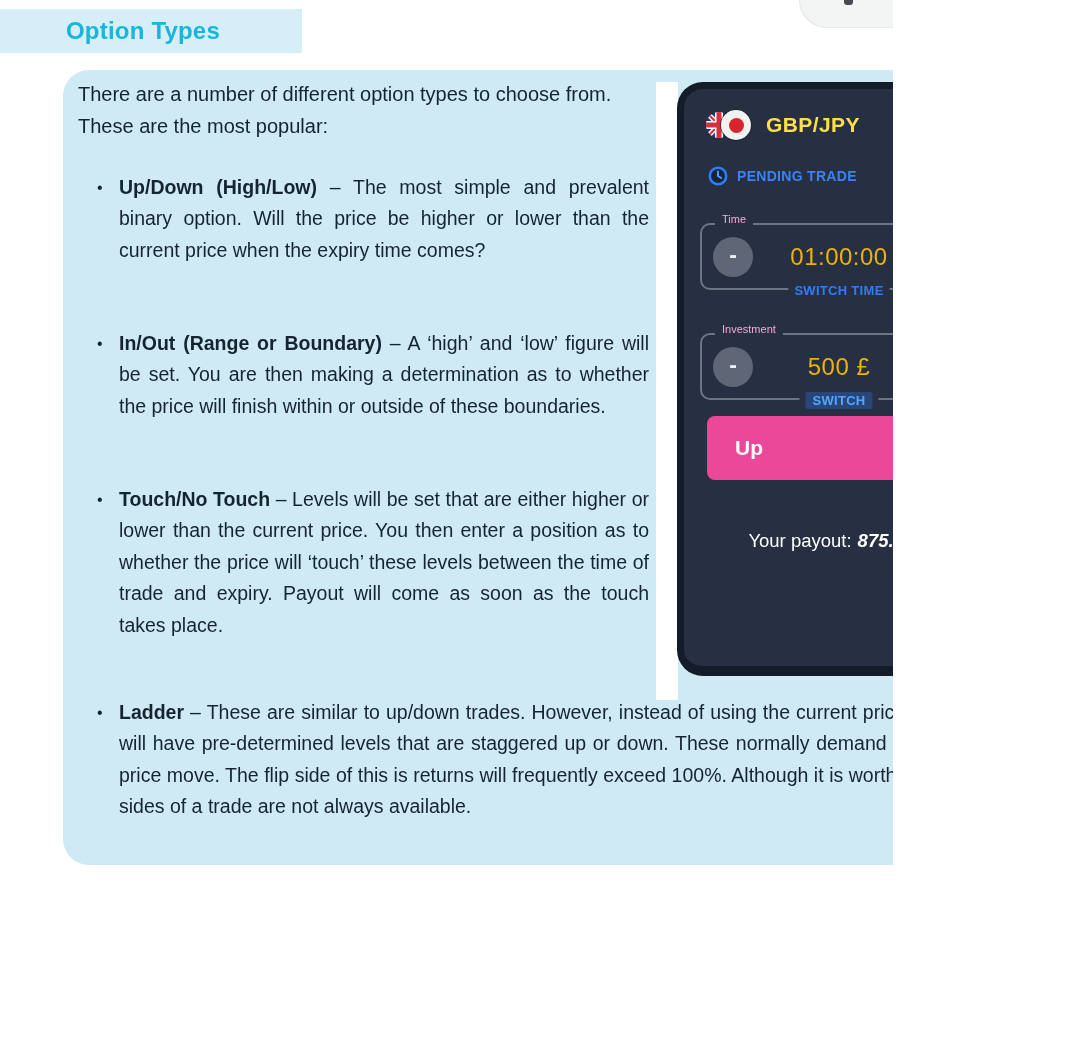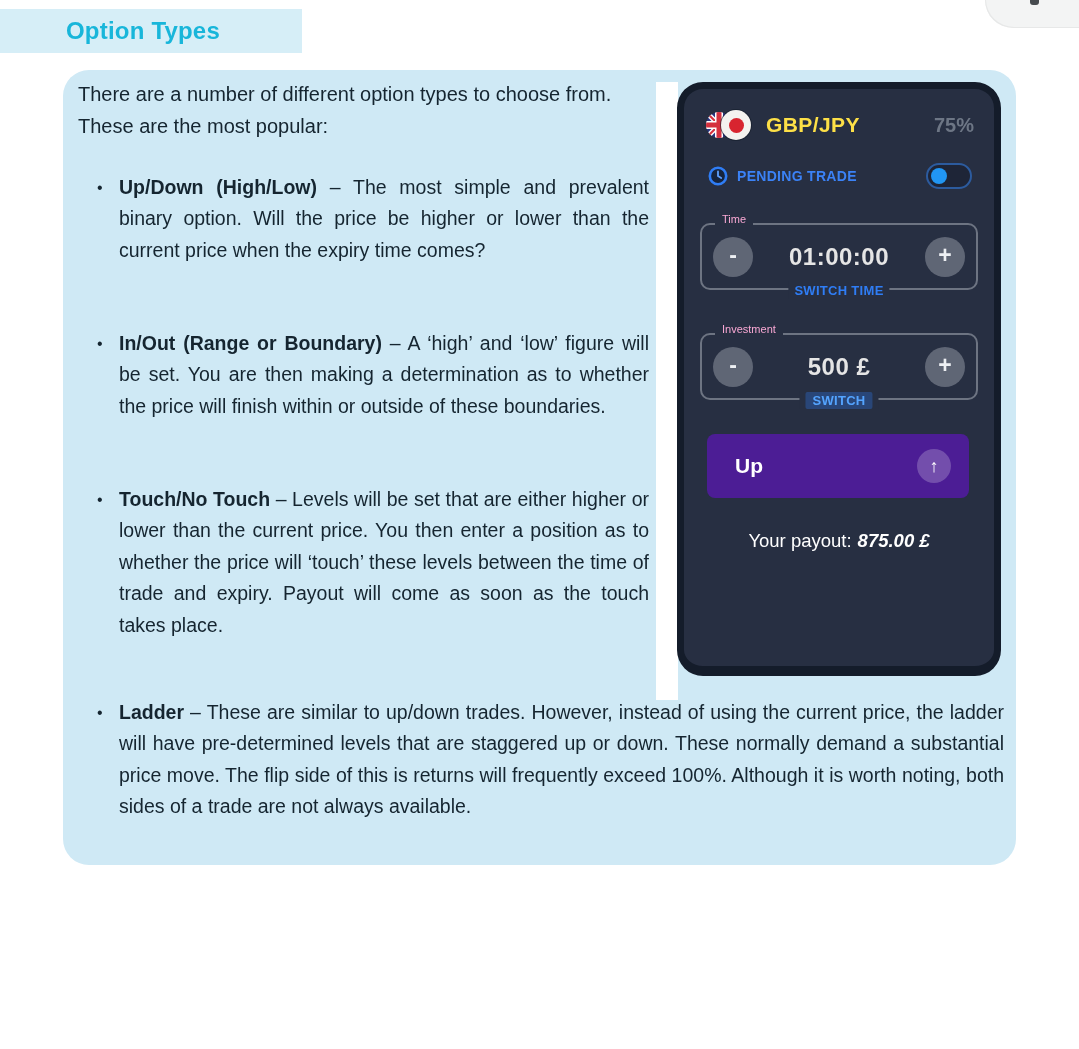--- a/index.html
+++ b/index.html
@@ -1,17 +1,17 @@
 <!DOCTYPE html>
 <html><head>
 <meta charset="utf-8">
 <style>
   html,body{margin:0;padding:0;background:#ffffff;}
   body{font-family:"Liberation Sans","DejaVu Sans",sans-serif;}
-  .page{position:relative;width:1079px;height:1049px;background:#ffffff;overflow:hidden;}
+  .page{position:relative;width:893px;height:1049px;background:#ffffff;overflow:hidden;}
 
   
   .corner-blob{position:absolute;top:0;right:0;width:94px;height:28px;background:#f3f4f4;
     border-bottom-left-radius:30px;box-shadow:inset 1px -1px 0 #e7e8e8;}
   .corner-dot{position:absolute;top:0;right:40px;width:9px;height:5px;background:#474b4f;border-radius:0 0 3px 3px;}
 
   
   .title-hl{position:absolute;left:0;top:9px;width:302px;height:44px;background:#d6eef7;}
   .title-text{position:absolute;left:66px;top:0;height:44px;line-height:44px;
     font-size:24px;font-weight:bold;color:#18b6da;letter-spacing:.2px;}
@@ -53,27 +53,27 @@
     background:rgba(13,20,34,.35);box-sizing:border-box;cursor:pointer;}
   .toggle .knob{position:absolute;left:3px;top:3px;width:16px;height:16px;border-radius:50%;background:#2196f3;}
 
   .group{position:absolute;left:16px;width:278px;height:67px;border:2px solid #6d7482;border-radius:10px;box-sizing:border-box;}
   .g-time{top:134px;}
   .g-invest{top:244px;}
   .legend{position:absolute;top:-12px;left:13px;padding:0 7px;background:#272f42;color:#f9a8d4;font-size:11px;}
   .g-row{display:flex;align-items:center;justify-content:space-between;height:100%;padding:0 11px;box-sizing:border-box;}
   .stepper{width:40px;height:40px;border-radius:50%;background:#5f6675;color:#eef0f4;display:flex;align-items:center;
     justify-content:center;font-size:23px;font-weight:bold;line-height:1;cursor:pointer;padding-bottom:2px;box-sizing:border-box;}
-  .g-value{color:#e5e5e5;font-size:24px;font-weight:bold;letter-spacing:.5px;}
+  .g-value{color:#eab308;font-size:24px;font-weight:normal;letter-spacing:.5px;}
   .switch-wrap{position:absolute;bottom:-11px;left:50%;transform:translateX(-50%);background:#272f42;padding:0 6px;white-space:nowrap;}
   .switch-label{font-size:13px;font-weight:bold;color:#2f7df5;letter-spacing:.3px;cursor:pointer;}
   .switch-label.hl{background:rgba(47,125,246,.30);color:#54a4ff;padding:1px 7px;border-radius:2px;}
 
   .trade-btn{position:absolute;left:23px;width:262px;height:64px;border-radius:8px;display:flex;align-items:center;cursor:pointer;}
-  .btn-up{top:345px;background:#4c1d95;gap:28px;}
+  .btn-up{top:327px;background:#ec4899;gap:28px;}
   .btn-down{top:489px;background:#f9483f;}
   .trade-btn .blabel{margin-left:28px;font-size:21px;font-weight:bold;color:#ffffff;}
   .trade-btn .bcircle{margin-left:auto;margin-right:18px;width:34px;height:34px;border-radius:50%;
     background:rgba(255,255,255,.22);color:#ffffff;display:flex;align-items:center;justify-content:center;
     font-size:18px;font-weight:bold;}
 
   .p-payout{position:absolute;left:0;right:0;top:438px;height:28px;line-height:28px;text-align:center;
     color:#ffffff;font-size:18.5px;}
   .p-payout .pv{font-weight:bold;margin-left:6px;font-style:italic;}
 </style>

